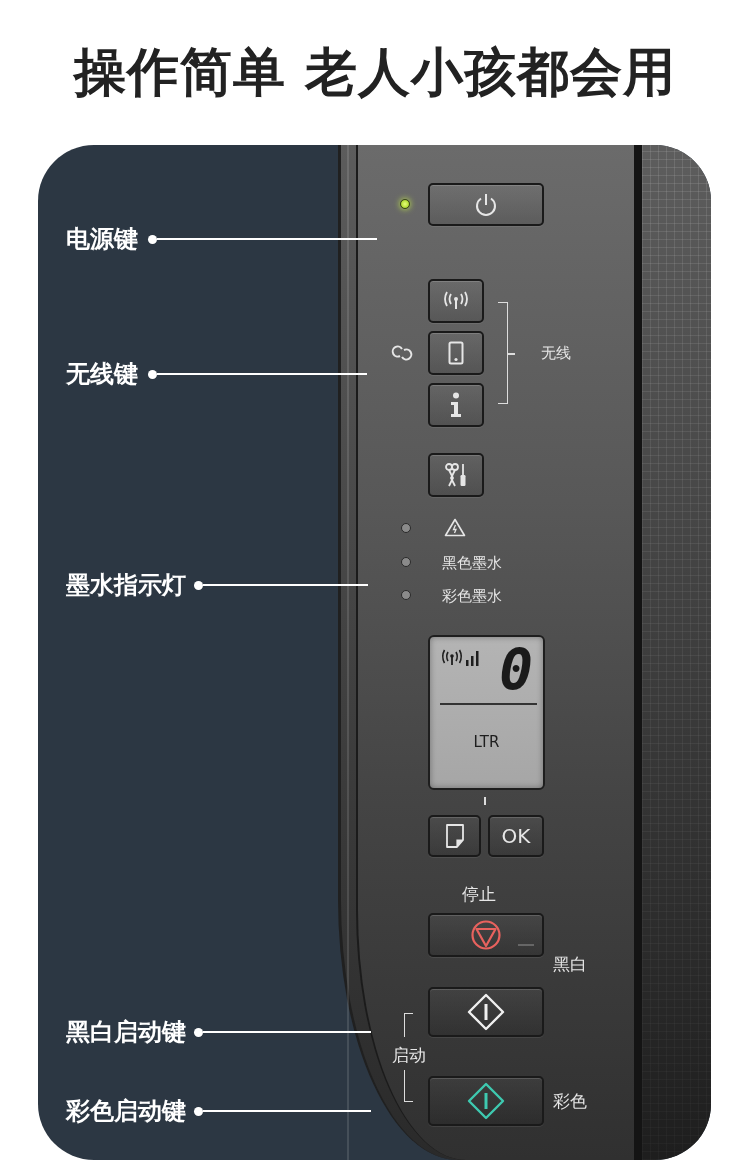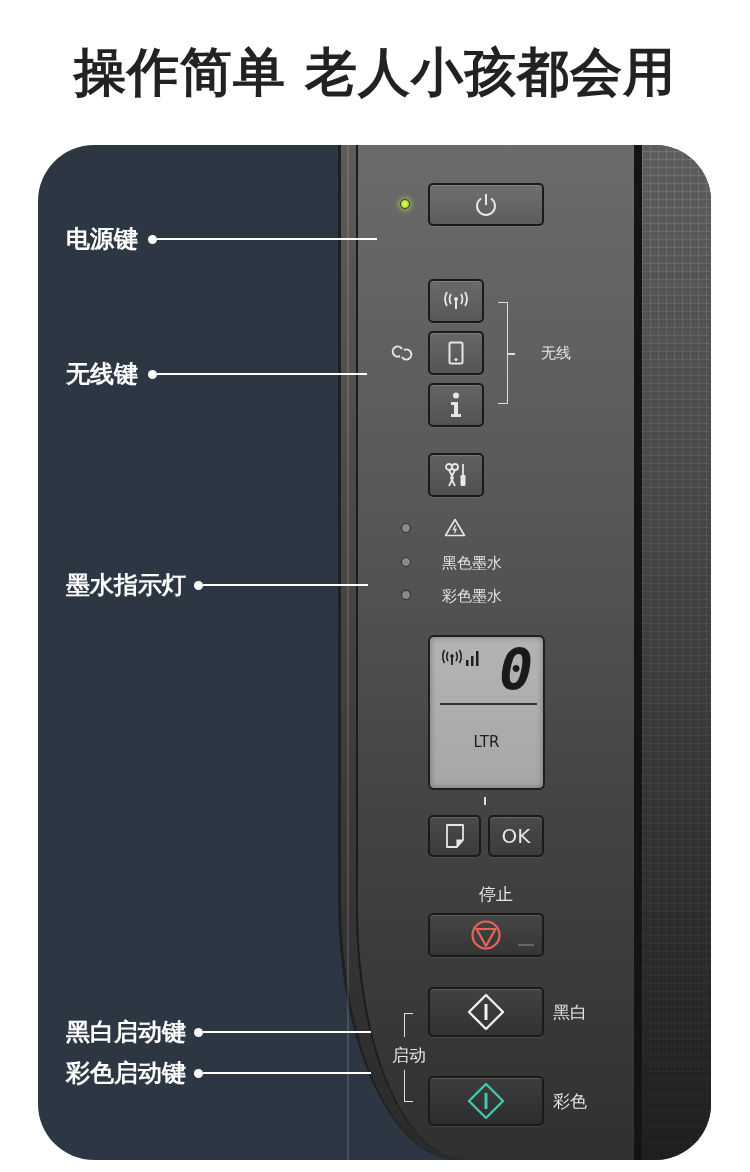--- a/index.html
+++ b/index.html
@@ -171,36 +171,36 @@
   <div class="btn" style="left:390px; top:670px; width:53px; height:42px;">
     <svg width="20" height="26" viewBox="0 0 20 26">
       <path d="M2 2 H18 V17 L12 24 H2 Z" fill="none" stroke="#e6e6e6" stroke-width="1.8" stroke-linejoin="round"></path>
       <path d="M18 17 H12 V24" fill="#e6e6e6" stroke="#e6e6e6" stroke-width="1.2"></path>
     </svg>
   </div>
   <div class="btn" style="left:450px; top:670px; width:56px; height:42px; color:#e6e6e6; font-size:20px;">
     <span>OK</span>
   </div>
 
-  <div class="panel-text" style="left:441px; top:738px; font-size:17px;">停止</div>
+  <div class="panel-text" style="left:424px; top:738px; font-size:17px;">停止</div>
   <div class="btn" style="left:390px; top:768px; width:116px; height:44px;">
     <svg width="32" height="32" viewBox="0 0 32 32">
       <circle cx="16" cy="16" r="13.5" fill="none" stroke="#e8625e" stroke-width="2.2"></circle>
       <path d="M6.5 10 H25.5 L16 27 Z" fill="none" stroke="#e8625e" stroke-width="2.2" stroke-linejoin="round"></path>
     </svg>
     <div style="position:absolute; right:8px; bottom:9px; width:16px; height:2px; background:#666;"></div>
   </div>
 
   <div class="btn" style="left:390px; top:842px; width:116px; height:50px;">
     <svg width="38" height="38" viewBox="0 0 38 38">
       <path d="M19 2 L36 19 L19 36 L2 19 Z" fill="none" stroke="#f0f0f0" stroke-width="2.4" stroke-linejoin="round"></path>
       <line x1="19" y1="11" x2="19" y2="27" stroke="#f0f0f0" stroke-width="3"></line>
     </svg>
   </div>
-  <div class="panel-text" style="left:515px; top:856px; font-size:17px;">黑白</div>
+  <div class="panel-text" style="left:515px; top:808px; font-size:17px;">黑白</div>
 
   <div class="bracket" style="left:366px; top:868px; width:9px; height:24px; border-right:none; border-bottom:none;"></div>
   <div class="panel-text" style="left:354px; top:899px; font-size:17px;">启动</div>
   <div class="bracket" style="left:366px; top:925px; width:9px; height:32px; border-right:none; border-top:none;"></div>
 
   <div class="btn" style="left:390px; top:931px; width:116px; height:50px;">
     <svg width="38" height="38" viewBox="0 0 38 38">
       <path d="M19 2 L36 19 L19 36 L2 19 Z" fill="none" stroke="#3ec9b0" stroke-width="2.4" stroke-linejoin="round"></path>
       <line x1="19" y1="11" x2="19" y2="27" stroke="#3ec9b0" stroke-width="3"></line>
     </svg>
@@ -220,19 +220,19 @@
   <div class="callout" style="top:404px;">
     <span class="callout-label">墨水指示灯</span>
     <span class="callout-dot" style="margin-left:8px;"></span>
     <span class="callout-line" style="width:165px;"></span>
   </div>
   <div class="callout" style="top:851px;">
     <span class="callout-label">黑白启动键</span>
     <span class="callout-dot" style="margin-left:8px;"></span>
     <span class="callout-line" style="width:168px;"></span>
   </div>
-  <div class="callout" style="top:892px;">
+  <div class="callout" style="top:930px;">
     <span class="callout-label">彩色启动键</span>
     <span class="callout-dot" style="margin-left:8px;"></span>
     <span class="callout-line" style="width:168px;"></span>
   </div>
 
 </div>
 
 </body></html>

